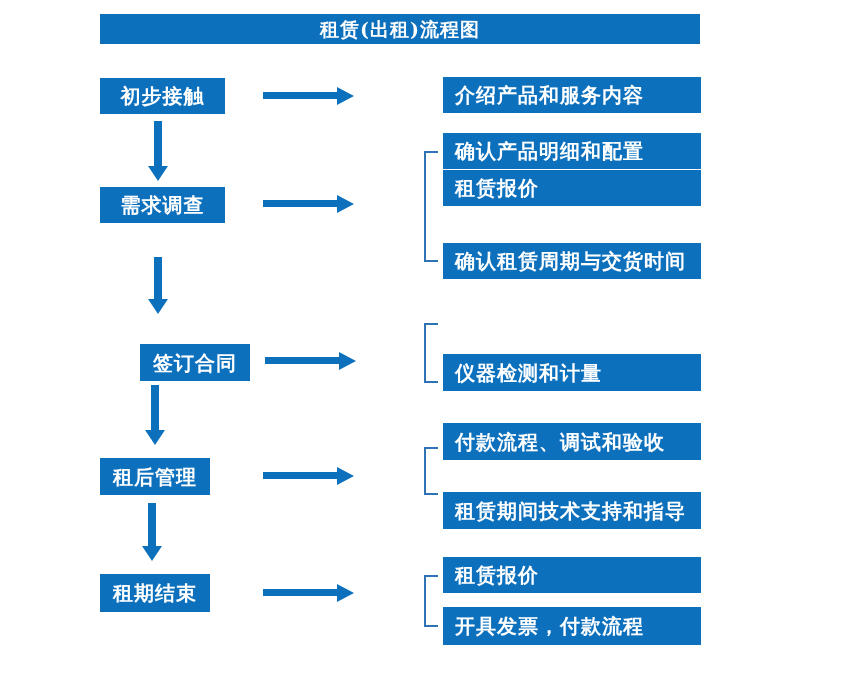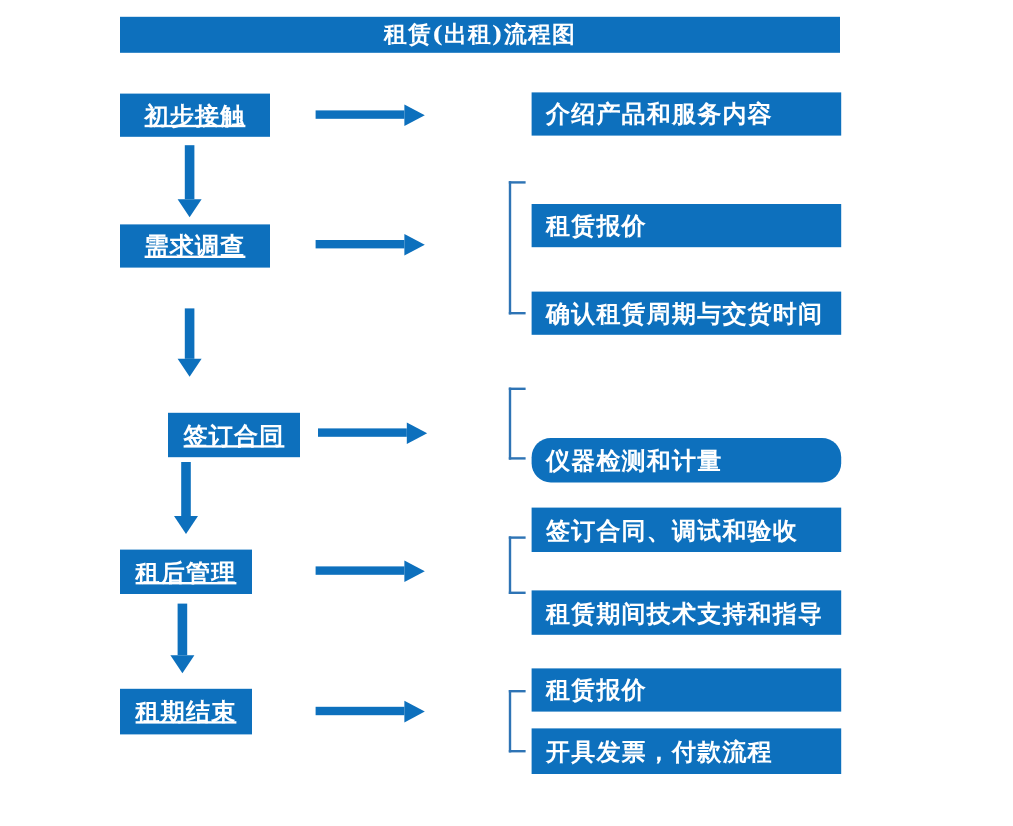--- a/index.html
+++ b/index.html
@@ -31,21 +31,20 @@
     letter-spacing: 1px;
     line-height: 1;
   }
   .title-bar {
     left: 100px; top: 14px; width: 600px; height: 30px;
     justify-content: center;
     font-size: 19px;
   }
   .step-box {
     justify-content: center;
-    text-decoration: underline;
   }
   .out-box {
     left: 443px; width: 258px;
     padding-left: 12px;
     justify-content: flex-start;
   }
   
   .harrow {
     position: absolute;
     height: 7px;
@@ -114,24 +113,25 @@
   <div class="harrow" style="left:263px; top:472px;"></div>
   <div class="harrow" style="left:263px; top:589px;"></div>
 
   <div class="bracket" style="top:151px; height:111px;"></div>
   <div class="bracket" style="top:323px; height:60px;"></div>
   <div class="bracket" style="top:447px; height:48px;"></div>
   <div class="bracket" style="top:575px; height:52px;"></div>
 
   <div class="box out-box" style="top:77px;  height:36px;">介绍产品和服务内容</div>
 
+  <div class="box out-box" style="top:133px; height:36px;">确认产品明细和配置</div>
   <div class="box out-box" style="top:170px; height:36px;text-align:center;">租赁报价</div>
   <div class="box out-box" style="top:243px; height:36px;text-align:right;">确认租赁周期与交货时间</div>
 
-  <div class="box out-box" style="top:365px; height:37px;border-radius:16px;">仪器检测和计量</div>
+  <div class="box out-box" style="top:354px; height:37px;">仪器检测和计量</div>
 
-  <div class="box out-box" style="top:423px; height:37px;">签订合同、调试和验收</div>
+  <div class="box out-box" style="top:423px; height:37px;">付款流程、调试和验收</div>
   <div class="box out-box" style="top:492px; height:37px;">租赁期间技术支持和指导</div>
 
   <div class="box out-box" style="top:557px; height:36px;">租赁报价</div>
   <div class="box out-box" style="top:607px; height:38px;">开具发票，付款流程</div>
 
 </div>
 
 </body></html>

